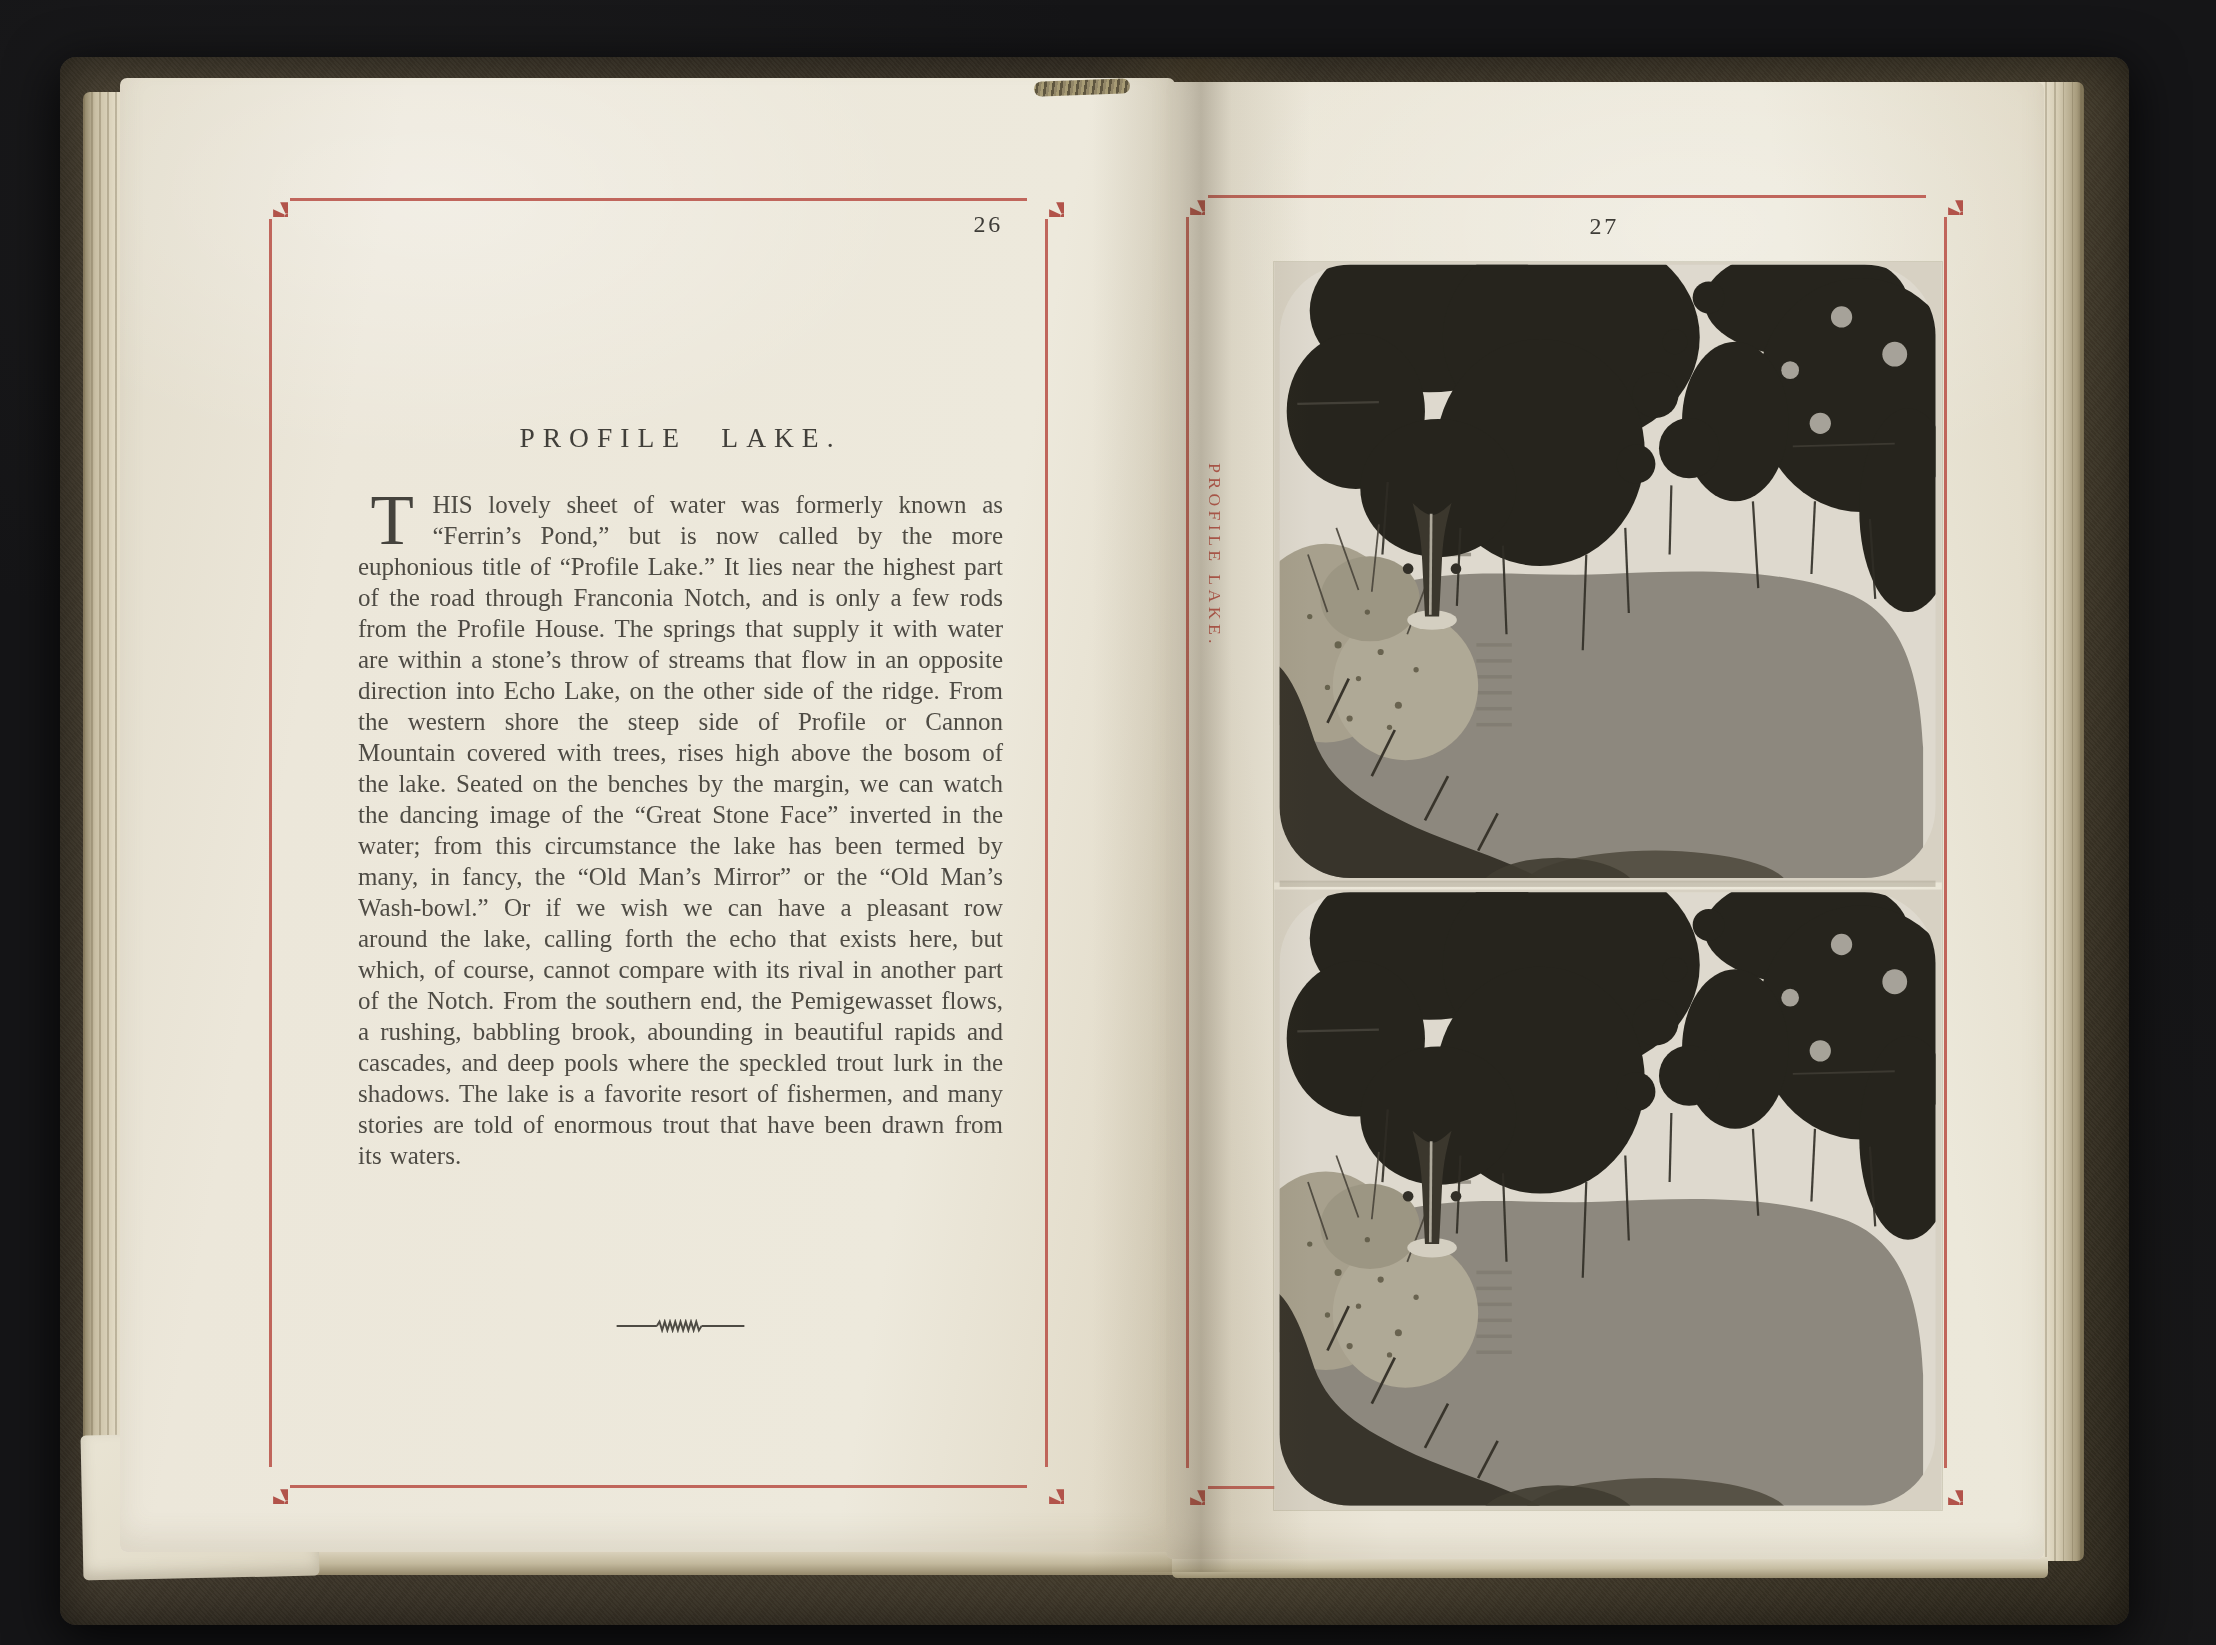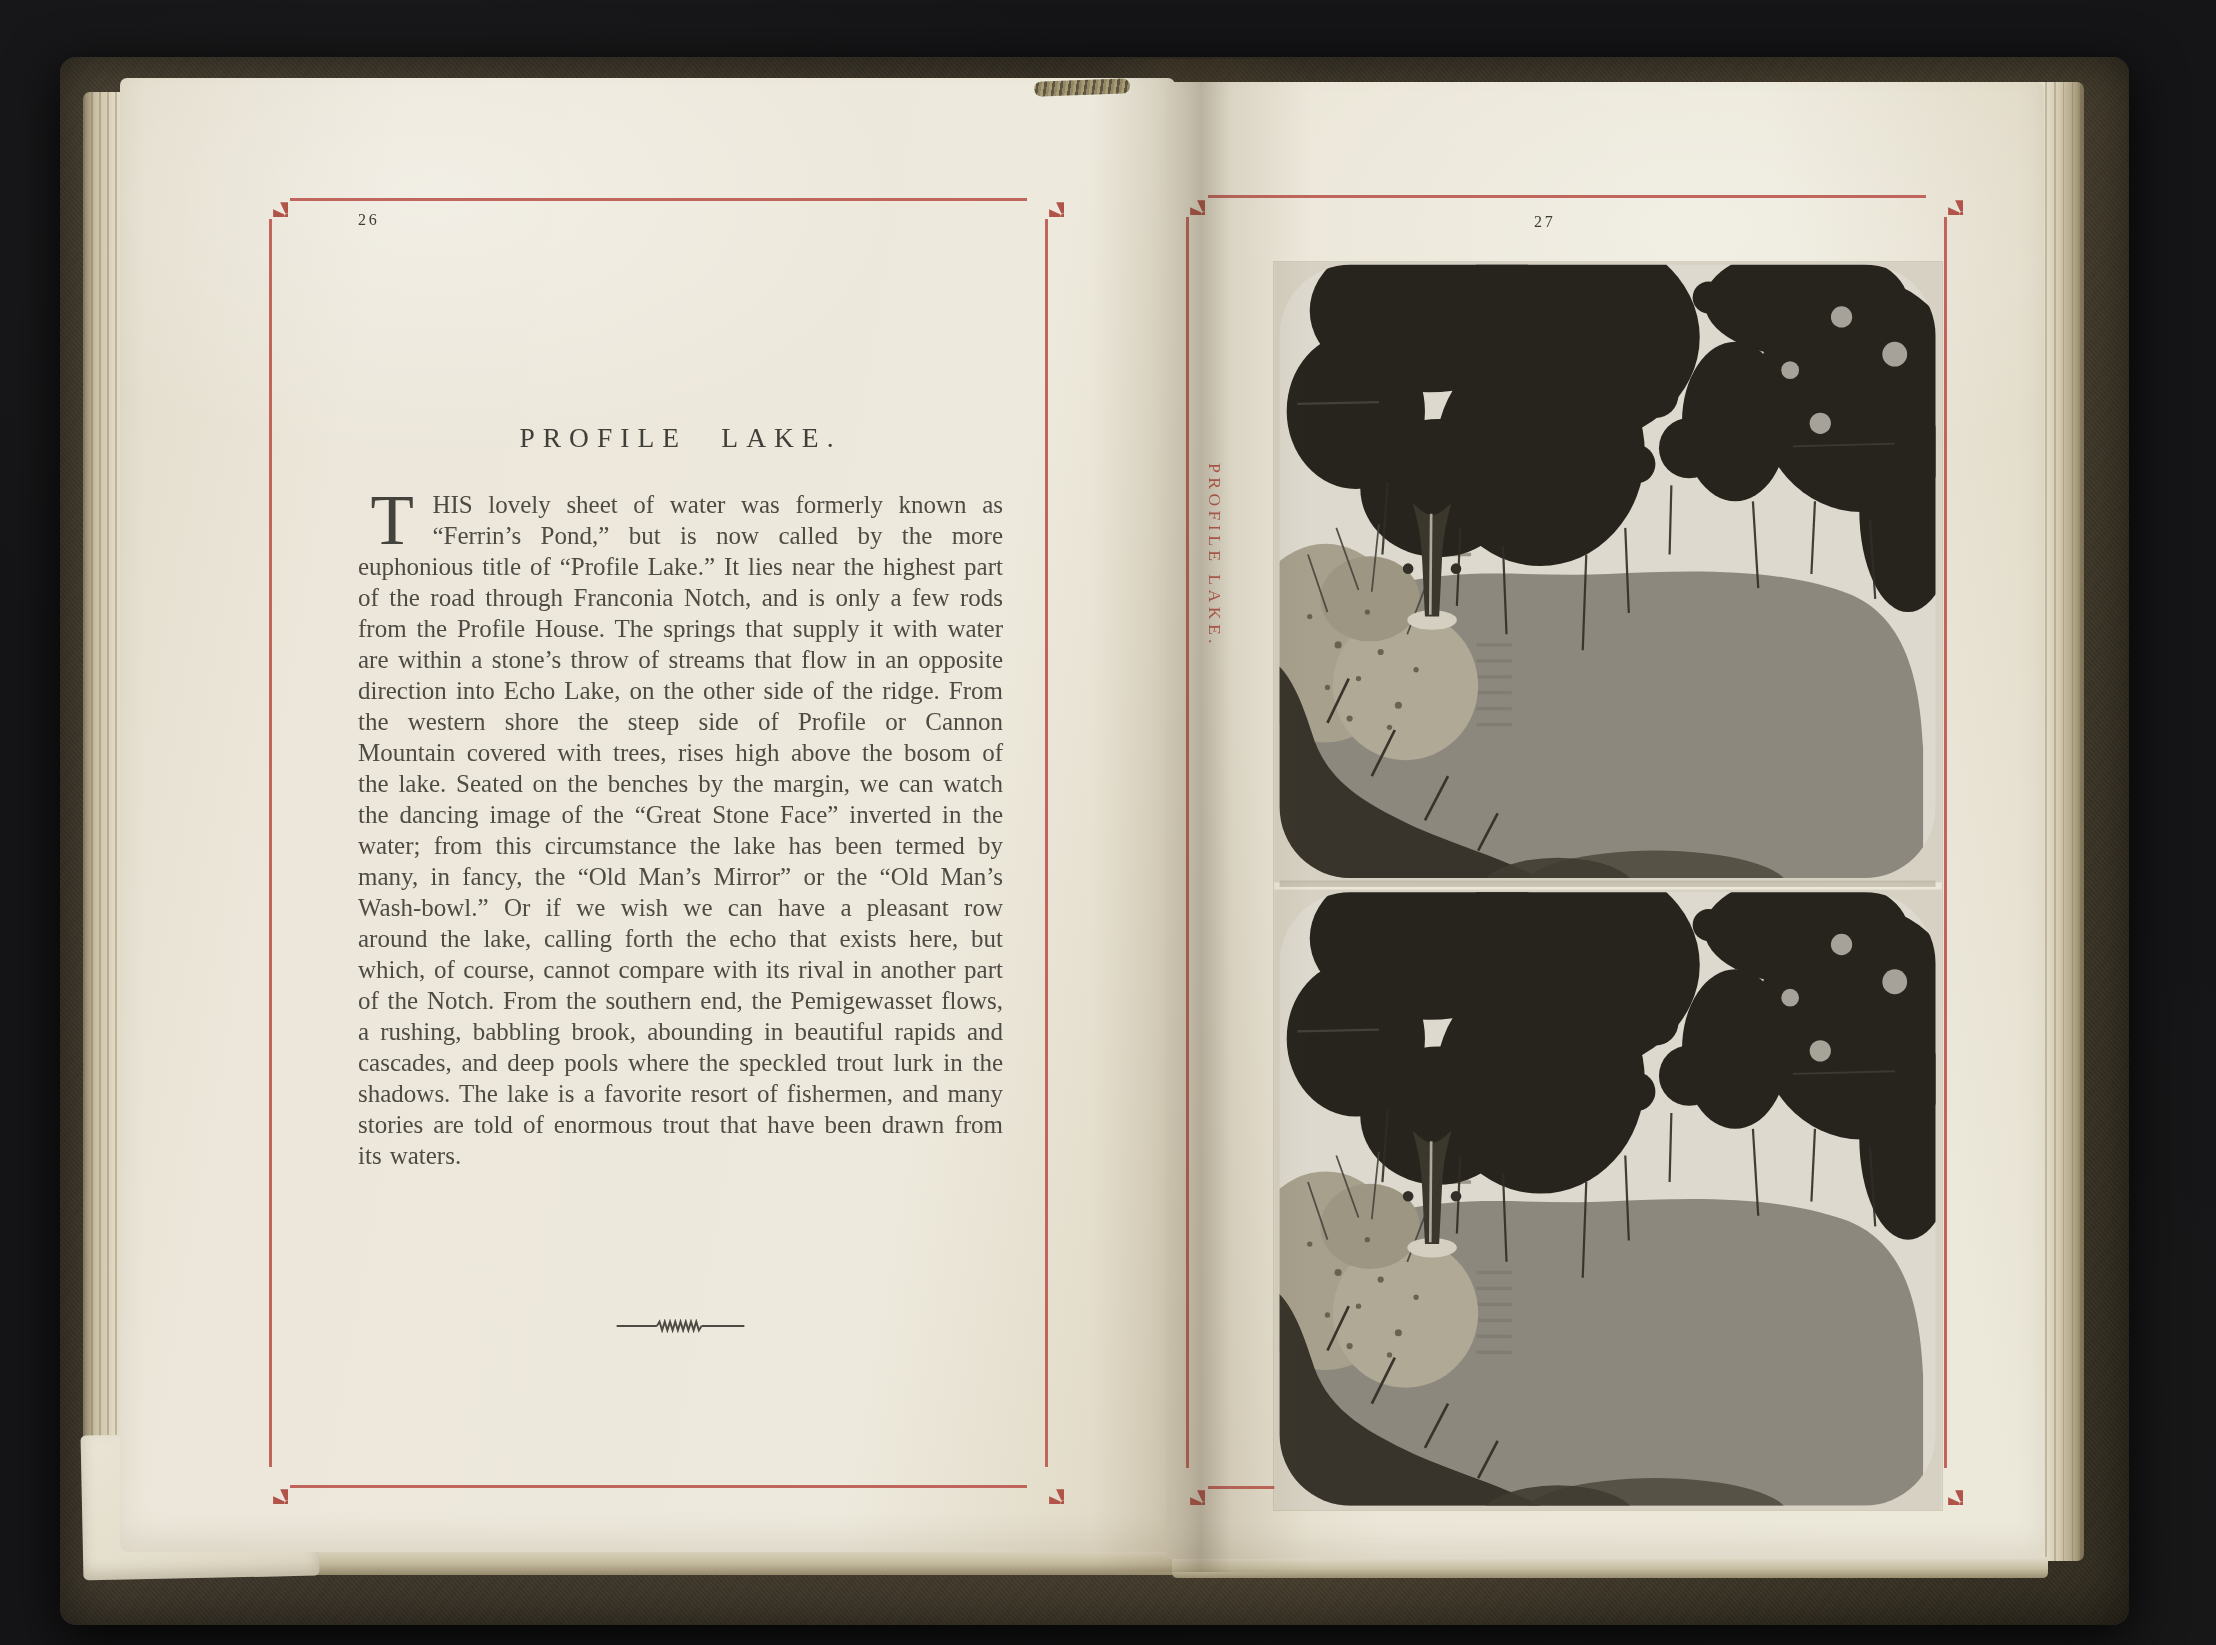--- a/index.html
+++ b/index.html
@@ -79,21 +79,21 @@
   .stitches{
     position:absolute;left:1034px;top:80px;width:96px;height:15px;border-radius:8px;
     transform:rotate(-2deg);opacity:0.95;
     background:repeating-linear-gradient(100deg,#a3976f 0 2.7px,#574e37 2.7px 5.3px,#8d8161 5.3px 8px);
   }
   
   .rline{position:absolute;background:#bc5a50;opacity:0.92;}
   .cross{position:absolute;width:35px;height:35px;}
   
   .pagenum{
-    position:absolute;font-size:16px;letter-spacing:2.7px;color:#3e3c37;text-align:left;
+    position:absolute;font-size:24px;letter-spacing:2.7px;color:#3e3c37;text-align:right;
   }
   .column{position:absolute;left:238px;width:645px;}
   .title{
     text-align:center;font-size:27.5px;letter-spacing:8px;word-spacing:19.5px;color:#413f3a;
     white-space:nowrap;
   }
   .body-text{
     font-size:25px;line-height:31px;color:#4e4b44;text-align:justify;word-spacing:1.8px;
   }
   .drop-cap{
@@ -294,21 +294,21 @@
     <svg class="cross" style="left:762px;top:98px" viewBox="-20 -20 40 40">
         <use href="#cross"></use>
       </svg>
     <svg class="cross" style="left:4.4px;top:1388px" viewBox="-20 -20 40 40">
         <use href="#cross"></use>
       </svg>
     <svg class="cross" style="left:762px;top:1388px" viewBox="-20 -20 40 40">
         <use href="#cross"></use>
       </svg>
 
-    <div class="pagenum" style="left:368px;top:131px;width:62px">27</div>
+    <div class="pagenum" style="left:391px;top:131px;width:62px">27</div>
 
     <div class="side-caption">PROFILE LAKE.</div>
 
     <div class="photo-wrap">
       <svg width="668" height="1248" viewBox="0 0 753 1408">
         <use href="#scene" y="0"></use>
         <use href="#scene" y="708"></use>
         <rect x="6" y="698" width="740" height="7" fill="#b3ac9b" opacity="0.6"></rect>
       </svg>
     </div>

